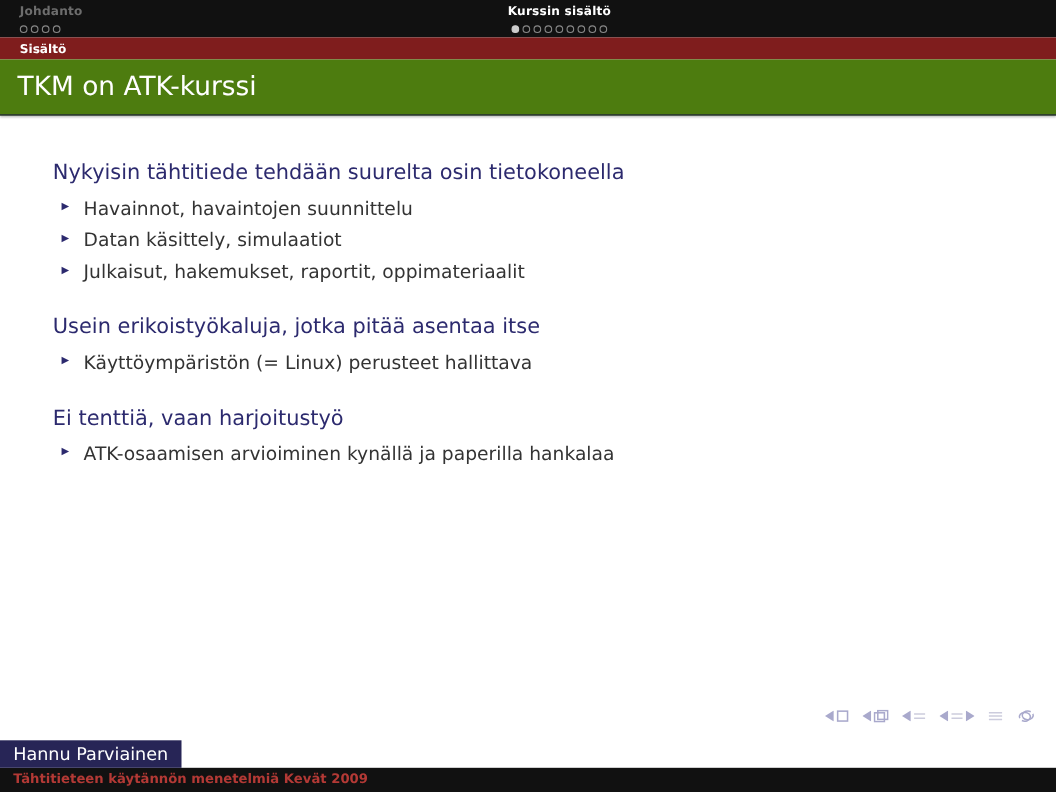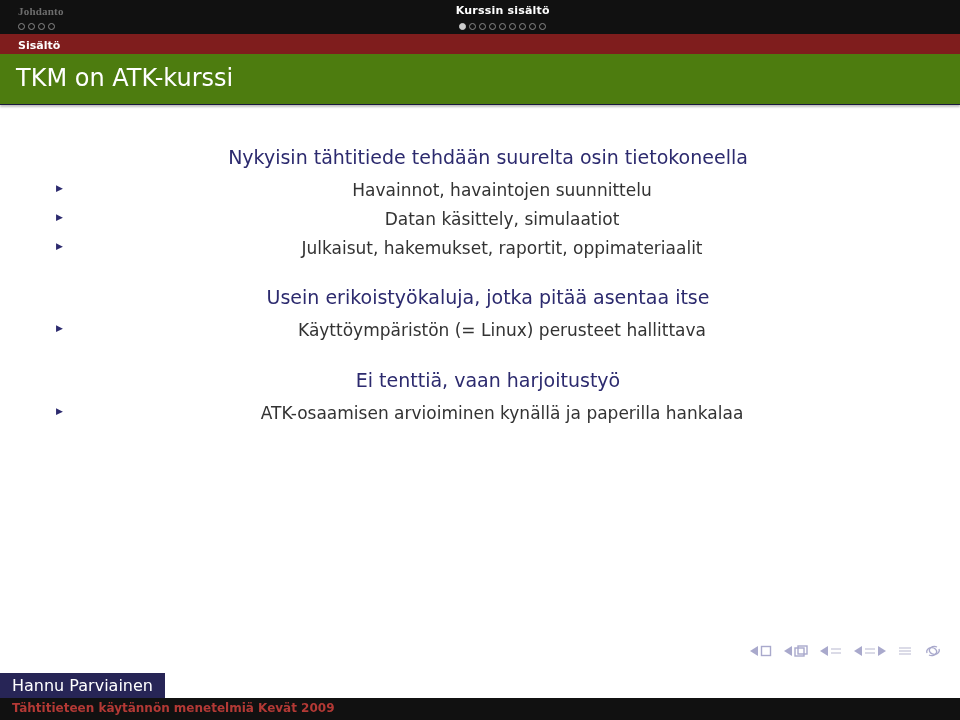--- a/index.html
+++ b/index.html
@@ -17,21 +17,21 @@
     display: flex;
     justify-content: space-between;
     align-items: flex-start;
     padding: 4px 18px 2px 18px;
     height: 34px;
   }
   .headbar .col { display: flex; flex-direction: column; align-items: flex-start; }
   .headbar .col.center { align-items: center; flex: 1; }
   .headbar .col.right { align-items: flex-end; }
   .headbar .section-label { font-size: 11px; font-weight: 700; letter-spacing: 0.2px; height: 14px; line-height: 14px; }
-  .headbar .section-label.dim { color: #6d6d6d; font-family: Liberation Serif, serif; }
+  .headbar .section-label.dim { color: #6d6d6d; }
   .headbar .section-label.active { color: #ffffff; }
   .headbar .progress-dots { display: flex; gap: 3px; margin-top: 3px; height: 10px; align-items: center; }
   .dot {
     width: 7px; height: 7px; border: 1px solid #888; border-radius: 50%;
     background: transparent;
   }
   .dot.filled { background: #cccccc; border-color: #cccccc; }
   .dot.pad { border-color: transparent; background: transparent; }
   .subbar {
     background: #7f1d1d;
@@ -47,21 +47,21 @@
     border-bottom: 1px solid #1b193e;
     box-shadow: 0 2px 2px rgba(0,0,0,0.25);
   }
   .titleband h1 { font-size: 24px; font-weight: 400; }
   .content {
     padding: 40px 32px 10px 48px;
     color: #2c2a6e;
     font-size: 19px;
     line-height: 1.35;
   }
-  .content .group { margin-bottom: 26px; text-align: center; }
+  .content .group { margin-bottom: 26px; }
   .content .lead { margin-bottom: 8px; }
   .content ul { list-style: none; padding-left: 0; }
   .content li {
     position: relative;
     padding-left: 28px;
     color: #333333;
     font-size: 17px;
     margin-bottom: 6px;
   }
   .content li::before {

